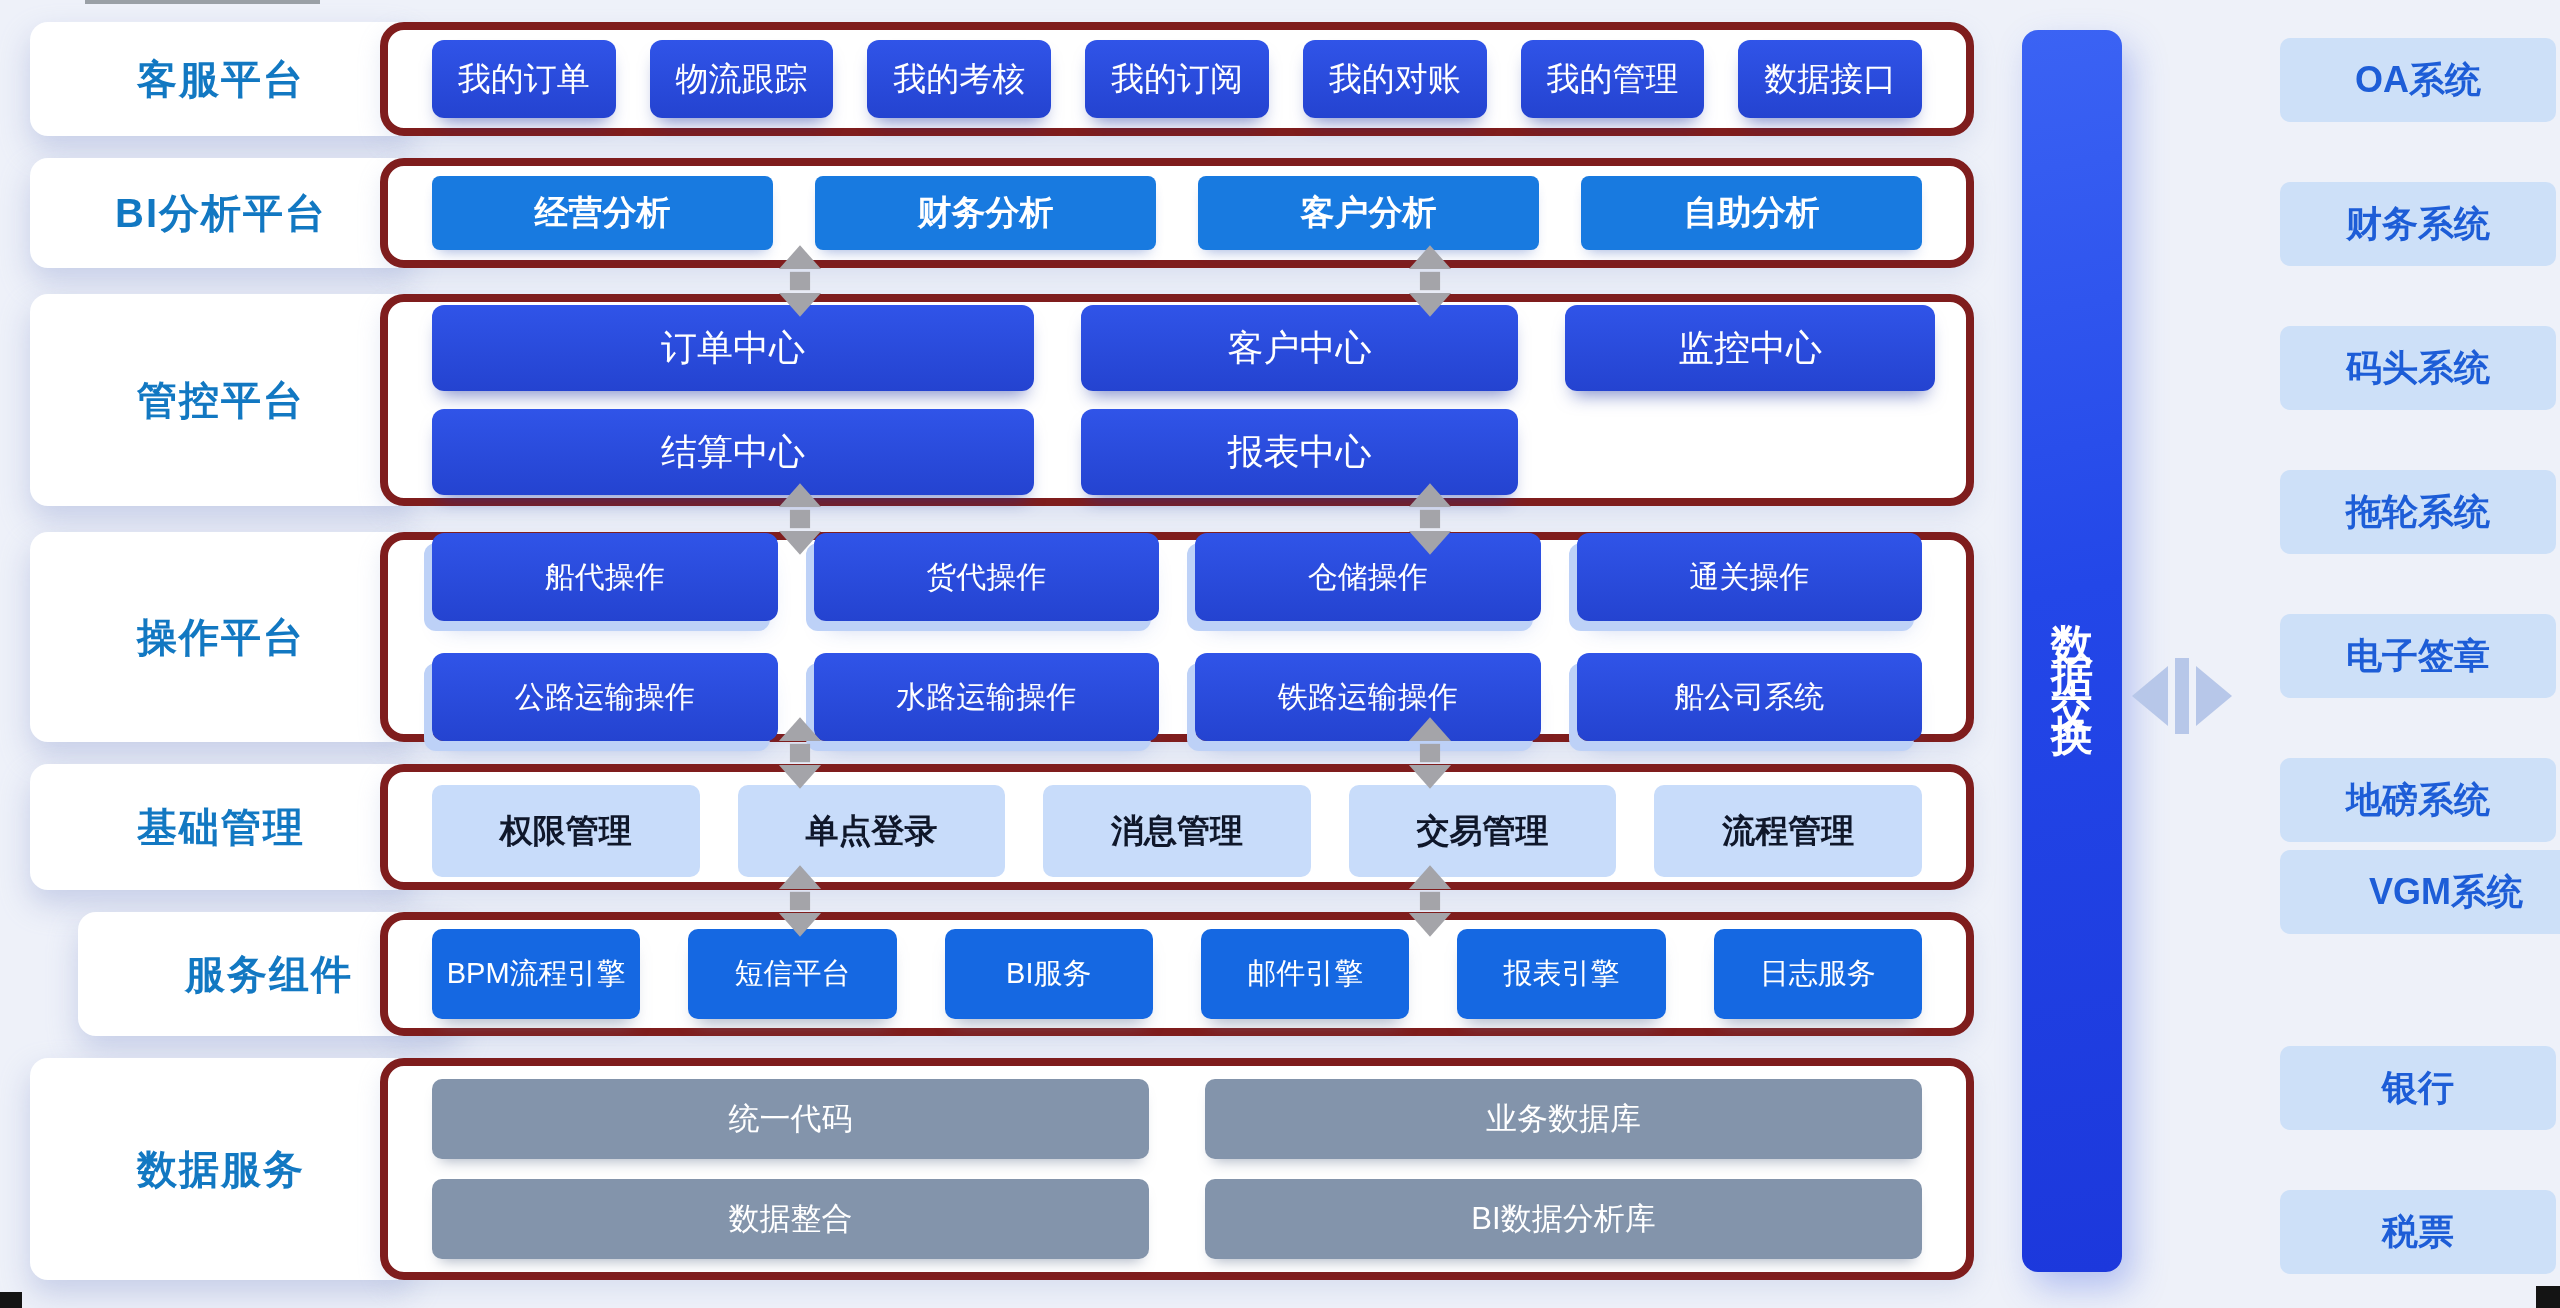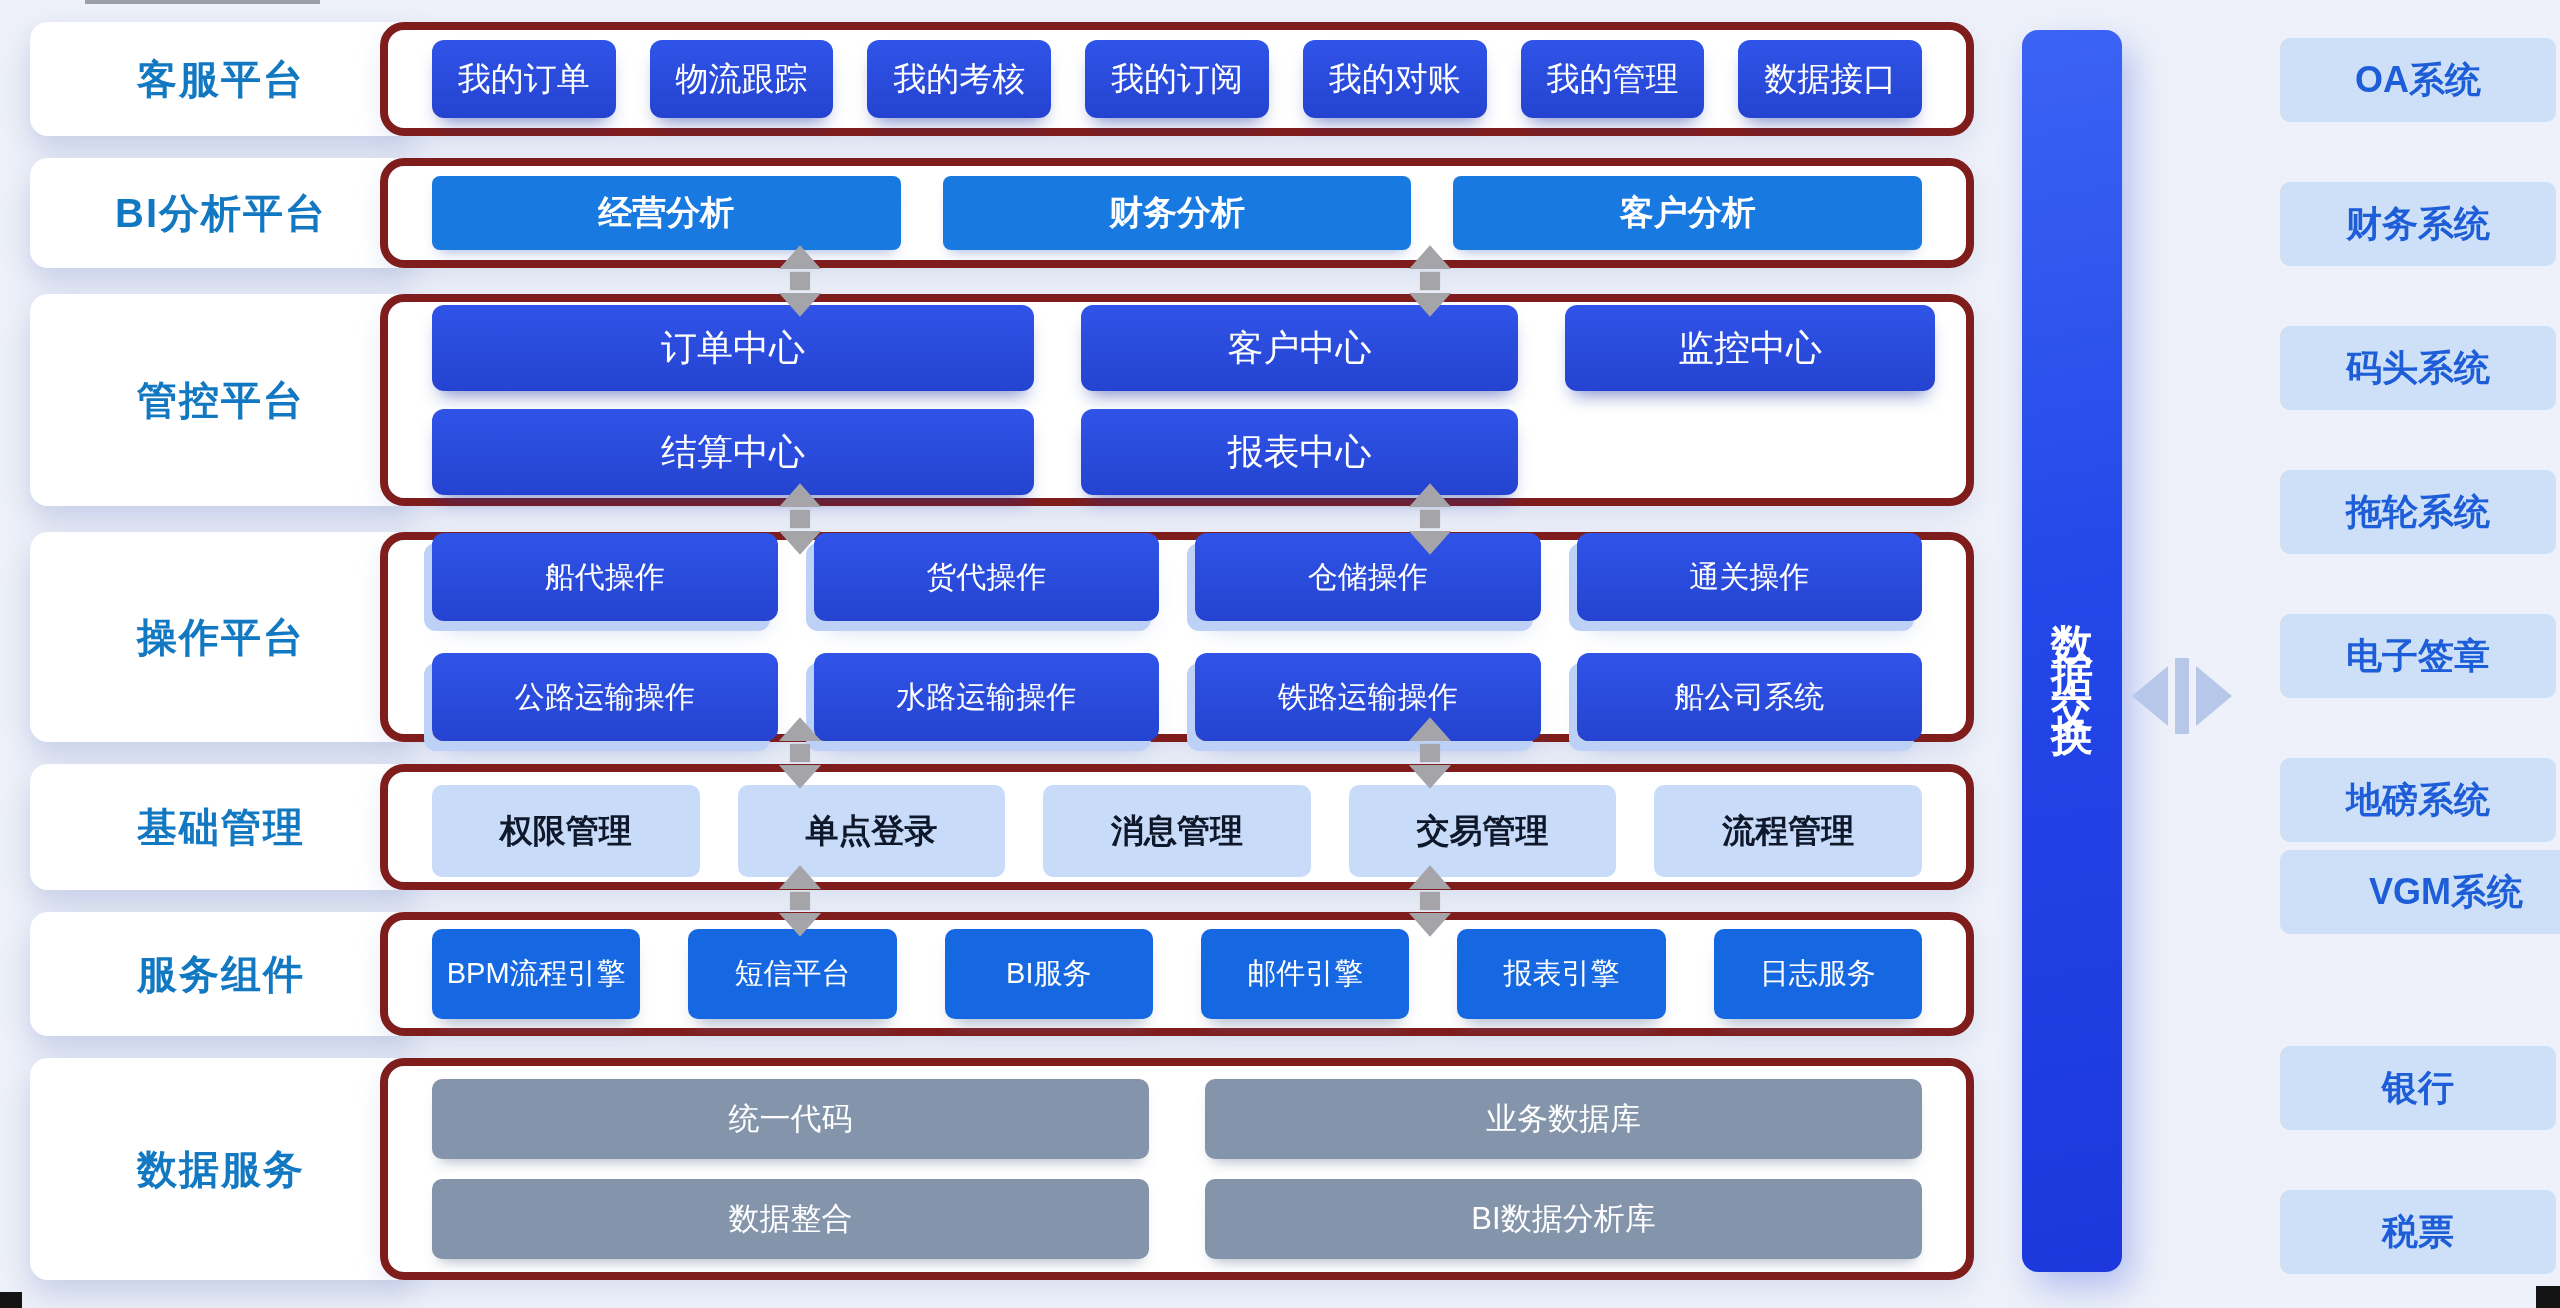--- a/index.html
+++ b/index.html
@@ -98,40 +98,41 @@
   </defs>
 </svg>
 
 <div class="canvas">
 
   <div class="lcard" style="top:22px;height:114px;">客服平台</div>
   <div class="lcard" style="top:158px;height:110px;">BI分析平台</div>
   <div class="lcard" style="top:294px;height:212px;">管控平台</div>
   <div class="lcard" style="top:532px;height:210px;">操作平台</div>
   <div class="lcard" style="top:764px;height:126px;">基础管理</div>
-  <div class="lcard" style="top:912px;height:124px;">服务组件</div>
+  <div class="lcard" style="top:912px;height:124px;margin-left:48px;">服务组件</div>
   <div class="lcard" style="top:1058px;height:222px;">数据服务</div>
 
   <div class="box" style="top:22px;height:114px;">
     <div class="row-flex">
       <div class="btn btn-dark h78">我的订单</div>
       <div class="btn btn-dark h78">物流跟踪</div>
       <div class="btn btn-dark h78">我的考核</div>
       <div class="btn btn-dark h78">我的订阅</div>
       <div class="btn btn-dark h78">我的对账</div>
       <div class="btn btn-dark h78">我的管理</div>
       <div class="btn btn-dark h78">数据接口</div>
     </div>
   </div>
 
   <div class="box" style="top:158px;height:110px;">
     <div class="row-flex" style="gap:42px;">
       <div class="btn btn-azure h74">经营分析</div>
       <div class="btn btn-azure h74">财务分析</div>
       <div class="btn btn-azure h74">客户分析</div>
+      <div class="btn btn-azure h74">自助分析</div>
     </div>
   </div>
 
   <div class="box" style="top:294px;height:212px;">
     <div class="grid3">
       <div class="btn btn-dark h86">订单中心</div>
       <div class="btn btn-dark h86">客户中心</div>
       <div class="btn btn-dark h86">监控中心</div>
       <div class="btn btn-dark h86">结算中心</div>
       <div class="btn btn-dark h86">报表中心</div>

